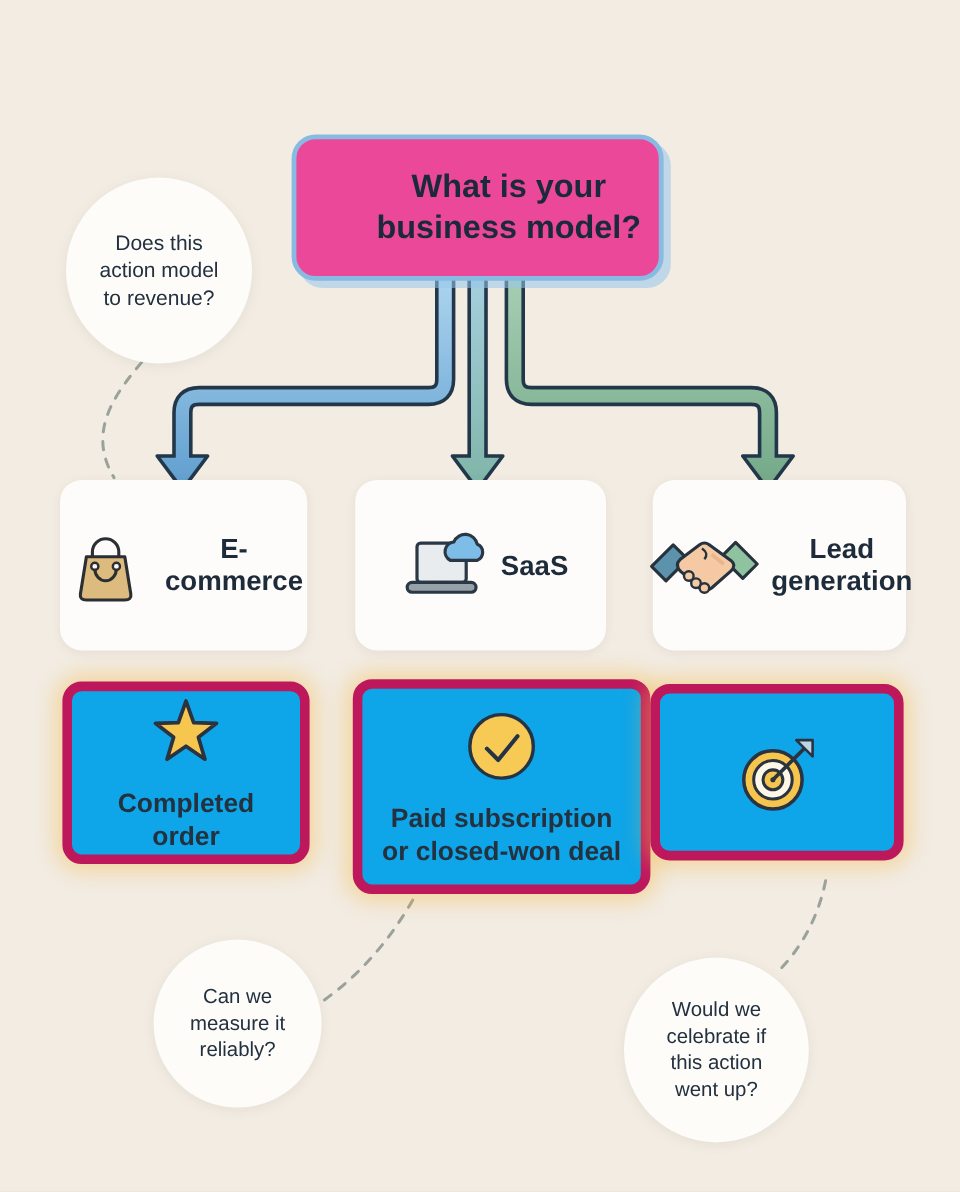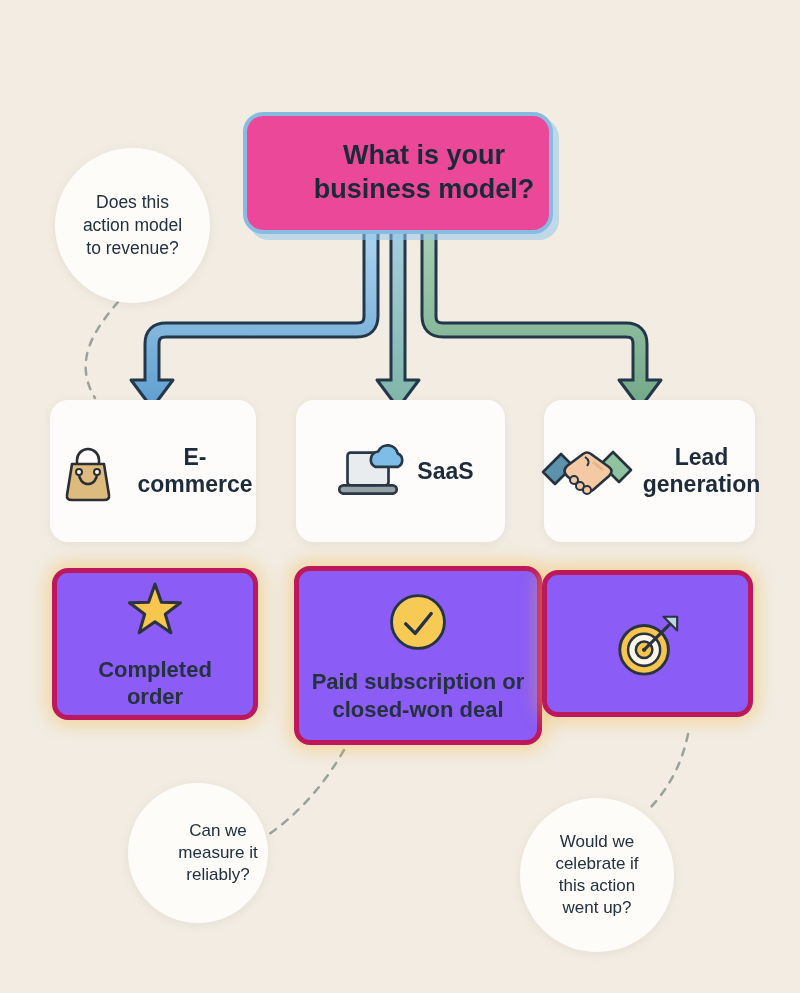--- a/index.html
+++ b/index.html
@@ -25,40 +25,40 @@
   .bubble{
     position:absolute;background:#fdfcf9;border-radius:50%;
     display:flex;align-items:center;justify-content:center;
     box-shadow:0 2px 10px rgba(120,110,90,0.10);z-index:2;
   }
   .bubble .bubble-text{
     font-size:17.5px;color:#22303f;text-align:center;line-height:1.3;
   }
   .bubble-revenue{left:55px;top:148px;width:155px;height:155px;}
   .bubble-revenue .bubble-text{width:112px;}
-  .bubble-measure{left:128px;top:783px;width:140px;height:140px;justify-content:flex-end;}
+  .bubble-measure{left:128px;top:783px;width:140px;height:140px;}
   .bubble-measure .bubble-text{width:100px;font-size:17px;}
   .bubble-celebrate{left:520px;top:798px;width:154px;height:154px;}
   .bubble-celebrate .bubble-text{width:114px;font-size:17px;}
 
   .branch-card{
     position:absolute;top:400px;height:142px;background:#fdfcfa;
     border-radius:18px;box-shadow:0 2px 8px rgba(120,110,90,0.10);
     display:flex;flex-direction:row;align-items:center;justify-content:center;
     gap:8px;box-sizing:border-box;z-index:2;
   }
   .branch-card .card-label{
     font-size:23px;font-weight:bold;color:#1d2b3a;text-align:center;
   }
   .card-1{left:50px;width:206px;}
   .card-2{left:296px;width:209px;}
   .card-3{left:544px;width:211px;}
 
   .metric-box{
-    position:absolute;background:#8b5cf6;border:5px solid #be185d;
+    position:absolute;background:#0ea5e9;border:8px solid #be185d;
     border-radius:16px;box-shadow:0 0 18px 5px rgba(244,185,70,0.45);
     display:flex;flex-direction:column;align-items:center;justify-content:center;
     gap:12px;box-sizing:border-box;padding:10px 12px;z-index:2;
   }
   .metric-box .metric-label{
     font-size:22px;font-weight:bold;color:#24313f;text-align:center;line-height:1.25;
   }
   .metric-1{left:52px;top:568px;width:206px;height:152px;}
   .metric-2{left:294px;top:566px;width:248px;height:179px;}
   .metric-3{left:542px;top:570px;width:211px;height:147px;}

